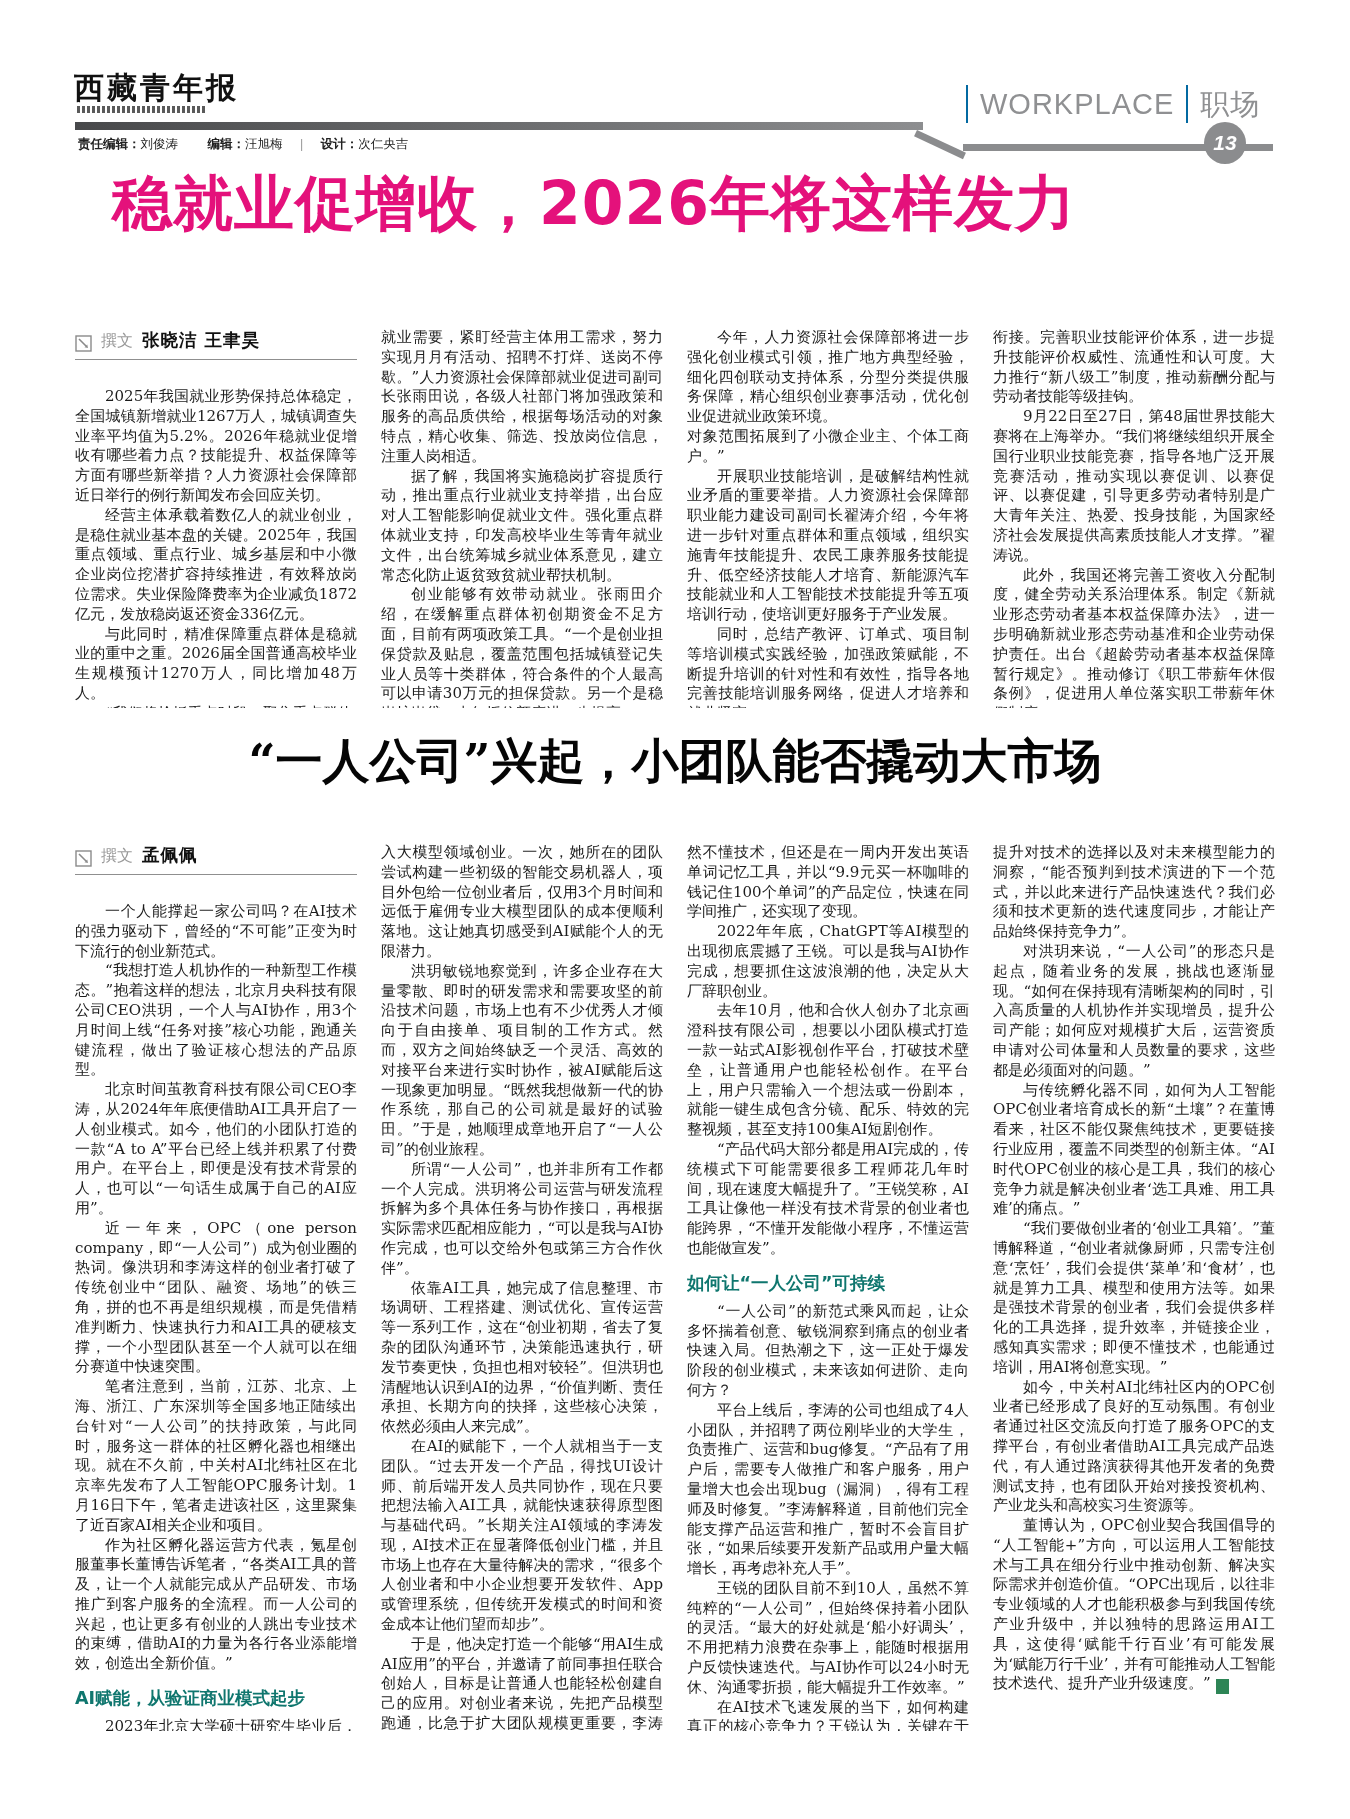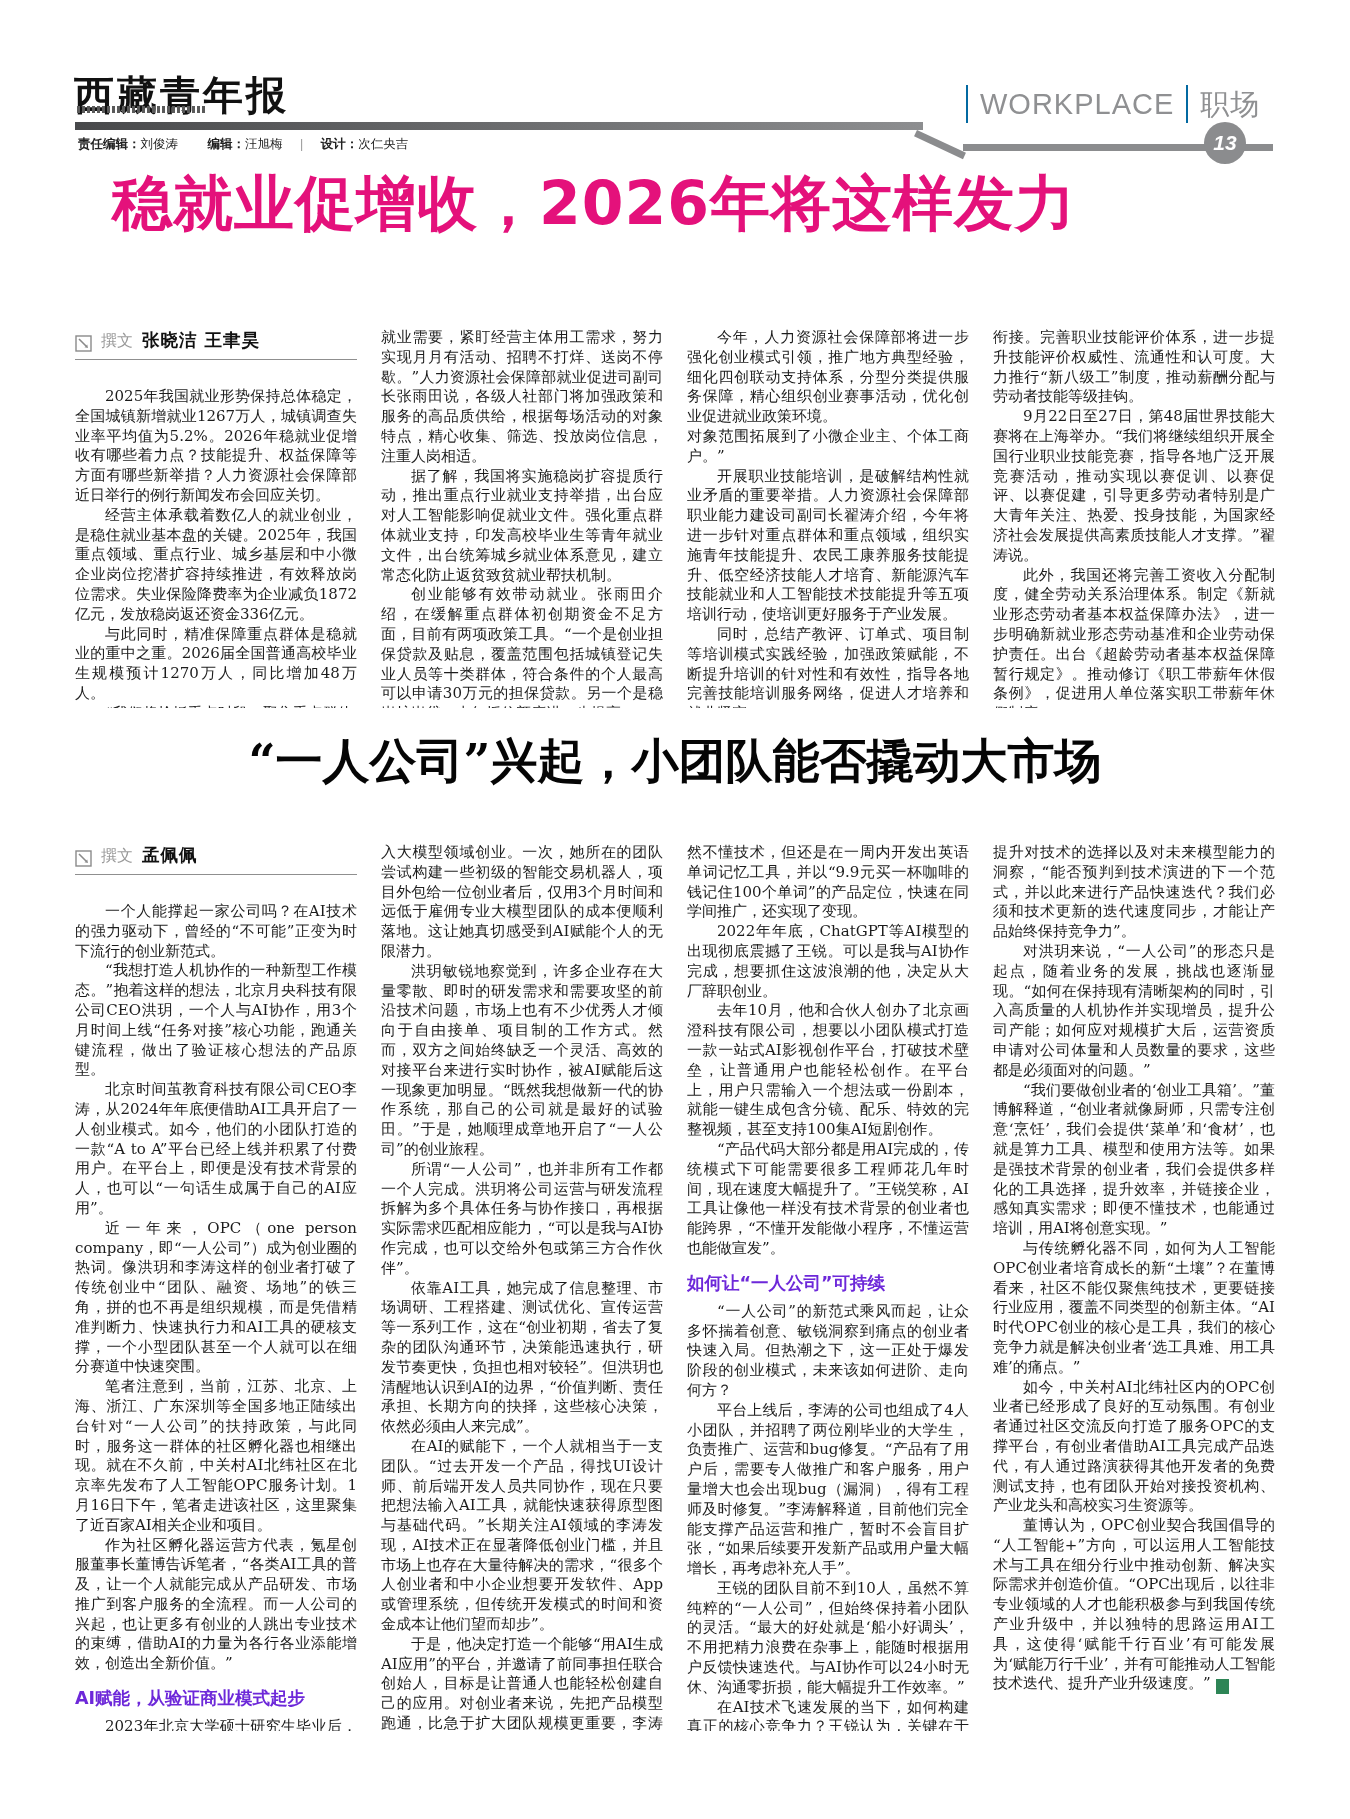--- a/index.html
+++ b/index.html
@@ -3,21 +3,21 @@
 <meta charset="utf-8">
 <style>
   html,body{margin:0;padding:0;background:#e8e8e8;}
   .page{
     position:relative; width:1350px; height:1819px; margin:0 auto;
     background:#ffffff; overflow:hidden;
     font-family:"DejaVu Serif","Liberation Serif",serif;
     color:#1c1c1c;
   }
   
-  .masthead{position:absolute;left:74px;top:68px;font-size:40px;font-weight:700;
+  .masthead{position:absolute;left:74px;top:68px;font-size:30px;font-weight:700;
     letter-spacing:3px;color:#111;font-family:"DejaVu Serif","Liberation Serif",serif;}
   .tibetan{position:absolute;left:77px;top:106px;width:128px;height:7px;
     background:repeating-linear-gradient(90deg,#5a5a5a 0 3px,transparent 3px 5px);}
   .bar-main{position:absolute;left:75px;top:122px;width:848px;height:8px;
     background:linear-gradient(90deg,#48494b,#8d8e90);}
   .bar-diag{position:absolute;left:917px;top:130px;width:54px;height:7px;
     background:#8b8c8e;transform:rotate(25deg);transform-origin:left top;}
   .bar-right{position:absolute;left:963px;top:144px;width:310px;height:7px;background:#8b8c8e;}
   .section-head{position:absolute;left:966px;top:84px;height:40px;display:flex;align-items:center;
     font-family:"Liberation Sans","DejaVu Sans",sans-serif;color:#8f9092;}
@@ -47,21 +47,21 @@
   .byline-wrap{margin-bottom:27px;}
   
   .cols{position:absolute;left:75px;width:1200px;display:flex;gap:24px;overflow:hidden;}
   .a1-cols{top:328px;height:380px;}
   .a2-cols{top:843px;height:888px;}
   .col{width:282px;flex:0 0 282px;overflow:hidden;}
   .frag{font-size:15px;line-height:19.8px;text-align:justify;color:#1c1c1c;}
   .frag.p{text-indent:2em;}
   .frag.cont{text-indent:0;}
   .subhead{font-family:"DejaVu Sans","Liberation Sans",sans-serif;font-size:17.5px;font-weight:700;
-    color:#6d28d9;margin:12px 0 7px 0;line-height:24px;}
+    color:#0f766e;margin:12px 0 7px 0;line-height:24px;}
   .endmark{display:inline-block;width:13px;height:15px;background:#2e8556;color:#fff;
     font-size:10px;line-height:15px;text-align:center;margin-left:5px;vertical-align:-2px;
     font-family:"DejaVu Sans","Liberation Sans",sans-serif;}
 </style>
 </head>
 <body>
 
 <div class="page">
 
   <div class="masthead">西藏青年报</div>
@@ -162,20 +162,20 @@
       <div class="frag p">“产品代码大部分都是用AI完成的，传统模式下可能需要很多工程师花几年时间，现在速度大幅提升了。”王锐笑称，AI工具让像他一样没有技术背景的创业者也能跨界，“不懂开发能做小程序，不懂运营也能做宣发”。</div>
       <div class="subhead">如何让“一人公司”可持续</div>
       <div class="frag p">“一人公司”的新范式乘风而起，让众多怀揣着创意、敏锐洞察到痛点的创业者快速入局。但热潮之下，这一正处于爆发阶段的创业模式，未来该如何进阶、走向何方？</div>
       <div class="frag p">平台上线后，李涛的公司也组成了4人小团队，并招聘了两位刚毕业的大学生，负责推广、运营和bug修复。“产品有了用户后，需要专人做推广和客户服务，用户量增大也会出现bug（漏洞），得有工程师及时修复。”李涛解释道，目前他们完全能支撑产品运营和推广，暂时不会盲目扩张，“如果后续要开发新产品或用户量大幅增长，再考虑补充人手”。</div>
       <div class="frag p">王锐的团队目前不到10人，虽然不算纯粹的“一人公司”，但始终保持着小团队的灵活。“最大的好处就是‘船小好调头’，不用把精力浪费在杂事上，能随时根据用户反馈快速迭代。与AI协作可以24小时无休、沟通零折损，能大幅提升工作效率。”</div>
       <div class="frag p">在AI技术飞速发展的当下，如何构建真正的核心竞争力？王锐认为，关键在于持续</div>
     </div>
     <div class="col">
       <div class="frag cont">提升对技术的选择以及对未来模型能力的洞察，“能否预判到技术演进的下一个范式，并以此来进行产品快速迭代？我们必须和技术更新的迭代速度同步，才能让产品始终保持竞争力”。</div>
       <div class="frag p">对洪玥来说，“一人公司”的形态只是起点，随着业务的发展，挑战也逐渐显现。“如何在保持现有清晰架构的同时，引入高质量的人机协作并实现增员，提升公司产能；如何应对规模扩大后，运营资质申请对公司体量和人员数量的要求，这些都是必须面对的问题。”</div>
+      <div class="frag p">与传统孵化器不同，如何为人工智能OPC创业者培育成长的新“土壤”？在董博看来，社区不能仅聚焦纯技术，更要链接行业应用，覆盖不同类型的创新主体。“AI时代OPC创业的核心是工具，我们的核心竞争力就是解决创业者‘选工具难、用工具难’的痛点。”</div>
       <div class="frag p">“我们要做创业者的‘创业工具箱’。”董博解释道，“创业者就像厨师，只需专注创意‘烹饪’，我们会提供‘菜单’和‘食材’，也就是算力工具、模型和使用方法等。如果是强技术背景的创业者，我们会提供多样化的工具选择，提升效率，并链接企业，感知真实需求；即便不懂技术，也能通过培训，用AI将创意实现。”</div>
-      <div class="frag p">与传统孵化器不同，如何为人工智能OPC创业者培育成长的新“土壤”？在董博看来，社区不能仅聚焦纯技术，更要链接行业应用，覆盖不同类型的创新主体。“AI时代OPC创业的核心是工具，我们的核心竞争力就是解决创业者‘选工具难、用工具难’的痛点。”</div>
       <div class="frag p">如今，中关村AI北纬社区内的OPC创业者已经形成了良好的互动氛围。有创业者通过社区交流反向打造了服务OPC的支撑平台，有创业者借助AI工具完成产品迭代，有人通过路演获得其他开发者的免费测试支持，也有团队开始对接投资机构、产业龙头和高校实习生资源等。</div>
       <div class="frag p"><span>董博认为，OPC创业契合我国倡导的“人工智能+”方向，可以运用人工智能技术与工具在细分行业中推动创新、解决实际需求并创造价值。“OPC出现后，以往非专业领域的人才也能积极参与到我国传统产业升级中，并以独特的思路运用AI工具，这使得‘赋能千行百业’有可能发展为‘赋能万行千业’，并有可能推动人工智能技术迭代、提升产业升级速度。”</span><span class="endmark">青</span></div>
     </div>
   </div>
 
 </div>
 
 </body></html>

